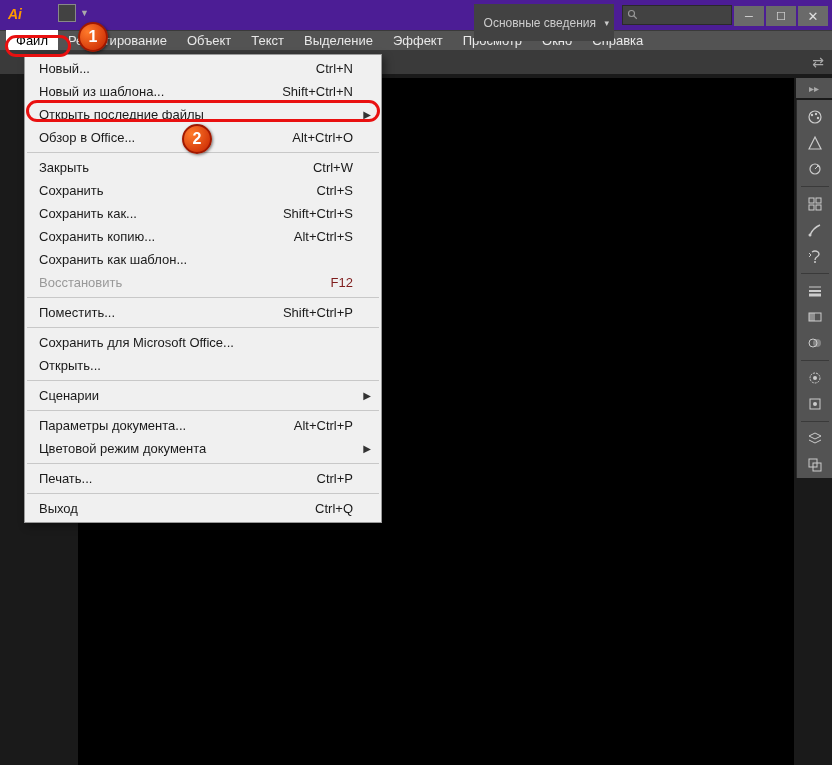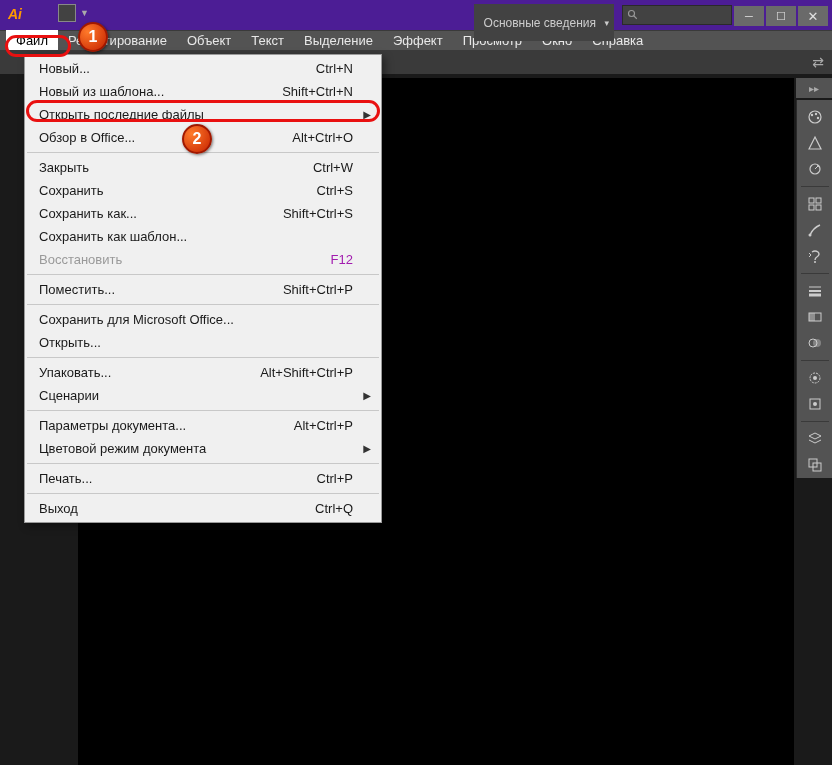--- a/index.html
+++ b/index.html
@@ -21,21 +21,21 @@
 .canvas-area { position: absolute; top: 78px; left: 78px; right: 38px; bottom: 0; background: #000; }
 .right-panel { position: absolute; right: 0; top: 100px; width: 36px; background: #535353; display: flex; flex-direction: column; align-items: center; padding-top: 4px; border-left: 1px solid #2a2a2a; }
 .right-panel .picon { width: 28px; height: 22px; margin: 2px 0; display: flex; align-items: center; justify-content: center; color: #c8c8c8; cursor: pointer; }
 .right-panel .picon svg { width: 16px; height: 16px; }
 .right-panel .sep { width: 28px; height: 1px; background: #3a3a3a; margin: 4px 0; }
 .right-collapse { position: absolute; right: 0; top: 78px; width: 36px; height: 20px; background: #535353; display:flex; align-items:center; justify-content:center; color:#aaa; font-size:10px;}
 .dropdown { position: absolute; left: 24px; top: 54px; width: 358px; background: #f0f0f0; border: 1px solid #9a9a9a; box-shadow: 3px 3px 8px rgba(0,0,0,0.4); z-index: 100; padding: 2px 0;}
 .dd-item { display: flex; justify-content: space-between; align-items: center; height: 23px; padding: 0 28px 0 14px; font-size: 13px; color: #1a1a1a; cursor: pointer; position: relative; }
 .dd-item.disabled { color: #999; cursor: default; }
 .dd-item .shortcut { color: #1a1a1a; font-size: 13px; }
-.dd-item.disabled .shortcut { color: #a21caf; }
+.dd-item.disabled .shortcut { color: #7f1d1d; }
 .dd-item .submenu { position: absolute; right: 10px; font-size: 10px; color: #333; }
 .dd-sep { height: 1px; background: #c8c8c8; margin: 3px 2px; }
 .highlight-file { position: absolute; left: 5px; top: 35px; width: 66px; height: 22px; border: 3px solid #e91010; border-radius: 11px; z-index: 200; pointer-events: none; }
 .highlight-open { position: absolute; left: 26px; top: 100px; width: 354px; height: 22px; border: 3px solid #e91010; border-radius: 11px; z-index: 200; pointer-events: none; }
 .badge { position: absolute; width: 30px; height: 30px; border-radius: 50%; background: radial-gradient(circle at 30% 30%, #ff7a2a, #c62200); color: #fff; font-weight: bold; font-size: 16px; display: flex; align-items: center; justify-content: center; border: 2px solid #a01800; box-shadow: 1px 1px 3px rgba(0,0,0,0.5); z-index: 300; }
 .badge.b1 { left: 78px; top: 22px; }
 .badge.b2 { left: 182px; top: 124px; }
 .doc-placeholder { position:absolute; left:58px; top:4px; width:18px; height:18px; border:1px solid #888; background:#424242;}
 .doc-placeholder2 { position:absolute; left:80px; top:8px; color:#aaa; font-size:9px;}
 </style>
@@ -196,43 +196,43 @@
     </div>
     <div class="dd-item">
       <span>Сохранить</span>
       <span class="shortcut">Ctrl+S</span>
     </div>
     <div class="dd-item">
       <span>Сохранить как...</span>
       <span class="shortcut">Shift+Ctrl+S</span>
     </div>
     <div class="dd-item">
+      <span>Сохранить копию...</span>
+      <span class="shortcut">Alt+Ctrl+S</span>
+    </div>
+    <div class="dd-item">
       <span>Сохранить как шаблон...</span>
     </div>
     <div class="dd-item disabled">
       <span>Восстановить</span>
       <span class="shortcut">F12</span>
     </div>
     <div class="dd-sep"></div>
     <div class="dd-item">
       <span>Поместить...</span>
       <span class="shortcut">Shift+Ctrl+P</span>
     </div>
     <div class="dd-sep"></div>
     <div class="dd-item">
       <span>Сохранить для Microsoft Office...</span>
     </div>
     <div class="dd-item">
       <span>Открыть...</span>
     </div>
     <div class="dd-sep"></div>
-    <div class="dd-item">
-      <span>Упаковать...</span>
-      <span class="shortcut">Alt+Shift+Ctrl+P</span>
-    </div>
     <div class="dd-item">
       <span style="font-weight: 400;">Сценарии</span>
       <span class="submenu">▶</span>
     </div>
     <div class="dd-sep"></div>
     <div class="dd-item">
       <span>Параметры документа...</span>
       <span class="shortcut">Alt+Ctrl+P</span>
     </div>
     <div class="dd-item">

